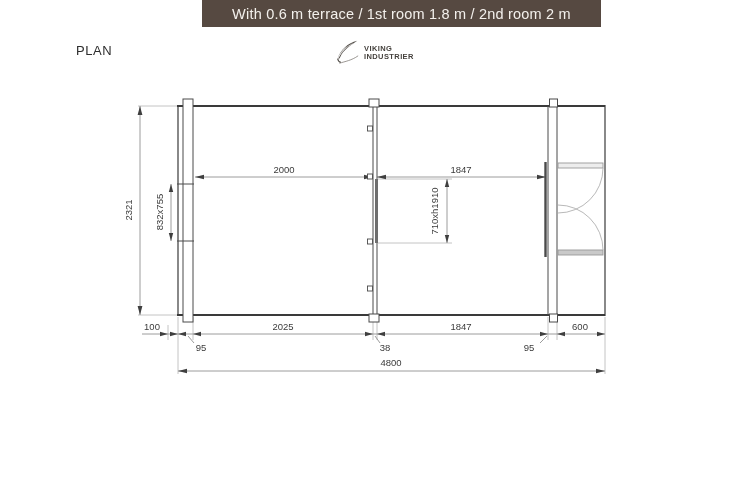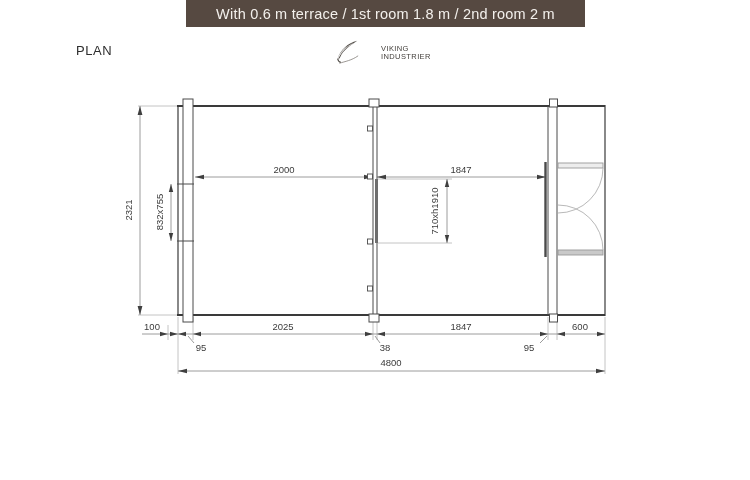--- a/index.html
+++ b/index.html
@@ -1,35 +1,35 @@
 <!DOCTYPE html>
 <html><head>
 <meta charset="utf-8">
 <style>
   html,body{margin:0;padding:0;background:#ffffff;}
   #stage{
     position:relative;width:750px;height:480px;background:#ffffff;overflow:hidden;
     font-family:"Liberation Sans", sans-serif;
   }
   #title-bar{
-    position:absolute;left:186px;top:0;width:399px;height:27px;
+    position:absolute;left:202px;top:0;width:399px;height:27px;
     background:#564941;color:#f3f0ec;
     display:flex;align-items:center;justify-content:center;
     font-size:14.5px;letter-spacing:0.2px;white-space:nowrap;
   }
   #plan-label{
     position:absolute;left:76px;top:43px;
     font-size:13px;color:#2e2e2e;letter-spacing:0.6px;font-weight:500;
   }
   #logo{
     position:absolute;left:332px;top:39px;display:flex;align-items:center;gap:4px;
   }
   #logo .logo-text{
     display:flex;flex-direction:column;justify-content:flex-start;
-    font-size:7.5px;line-height:8.5px;color:#45413d;letter-spacing:0.4px;font-weight:normal;margin-left:17px;
+    font-size:7.5px;line-height:8.5px;color:#45413d;letter-spacing:0.4px;font-weight:bold;
   }
   svg text{
     font-family:"Liberation Sans", sans-serif;
     font-size:9.5px;fill:#3b3b3b;
   }
   #drawing{position:absolute;left:0;top:0;}
 </style>
 </head>
 <body>
 

